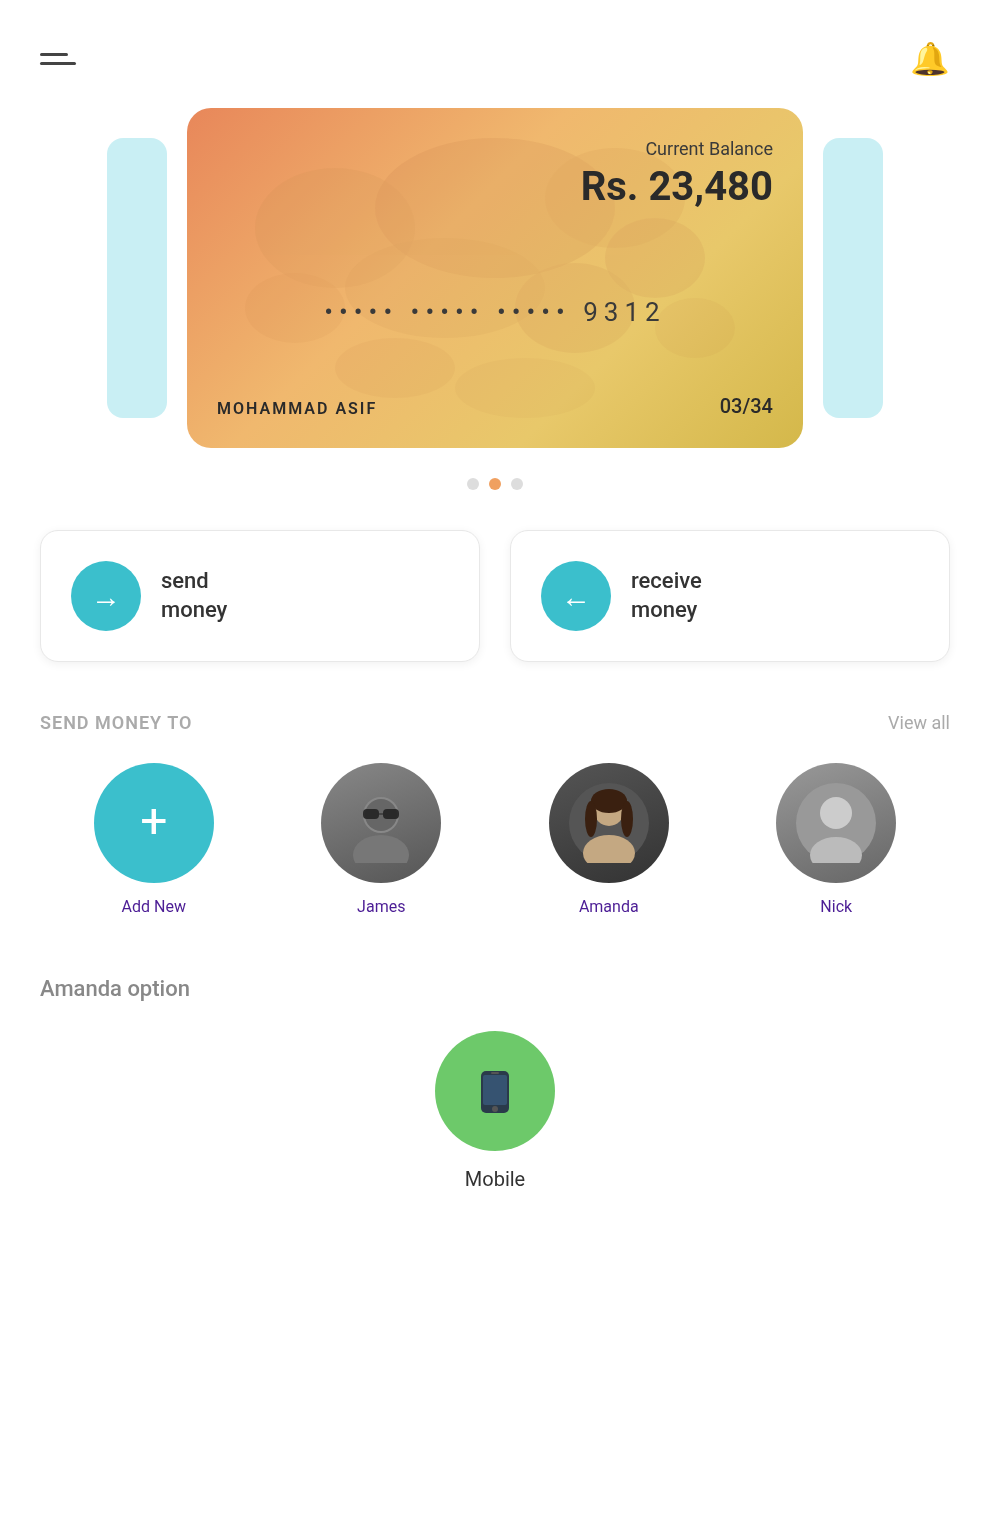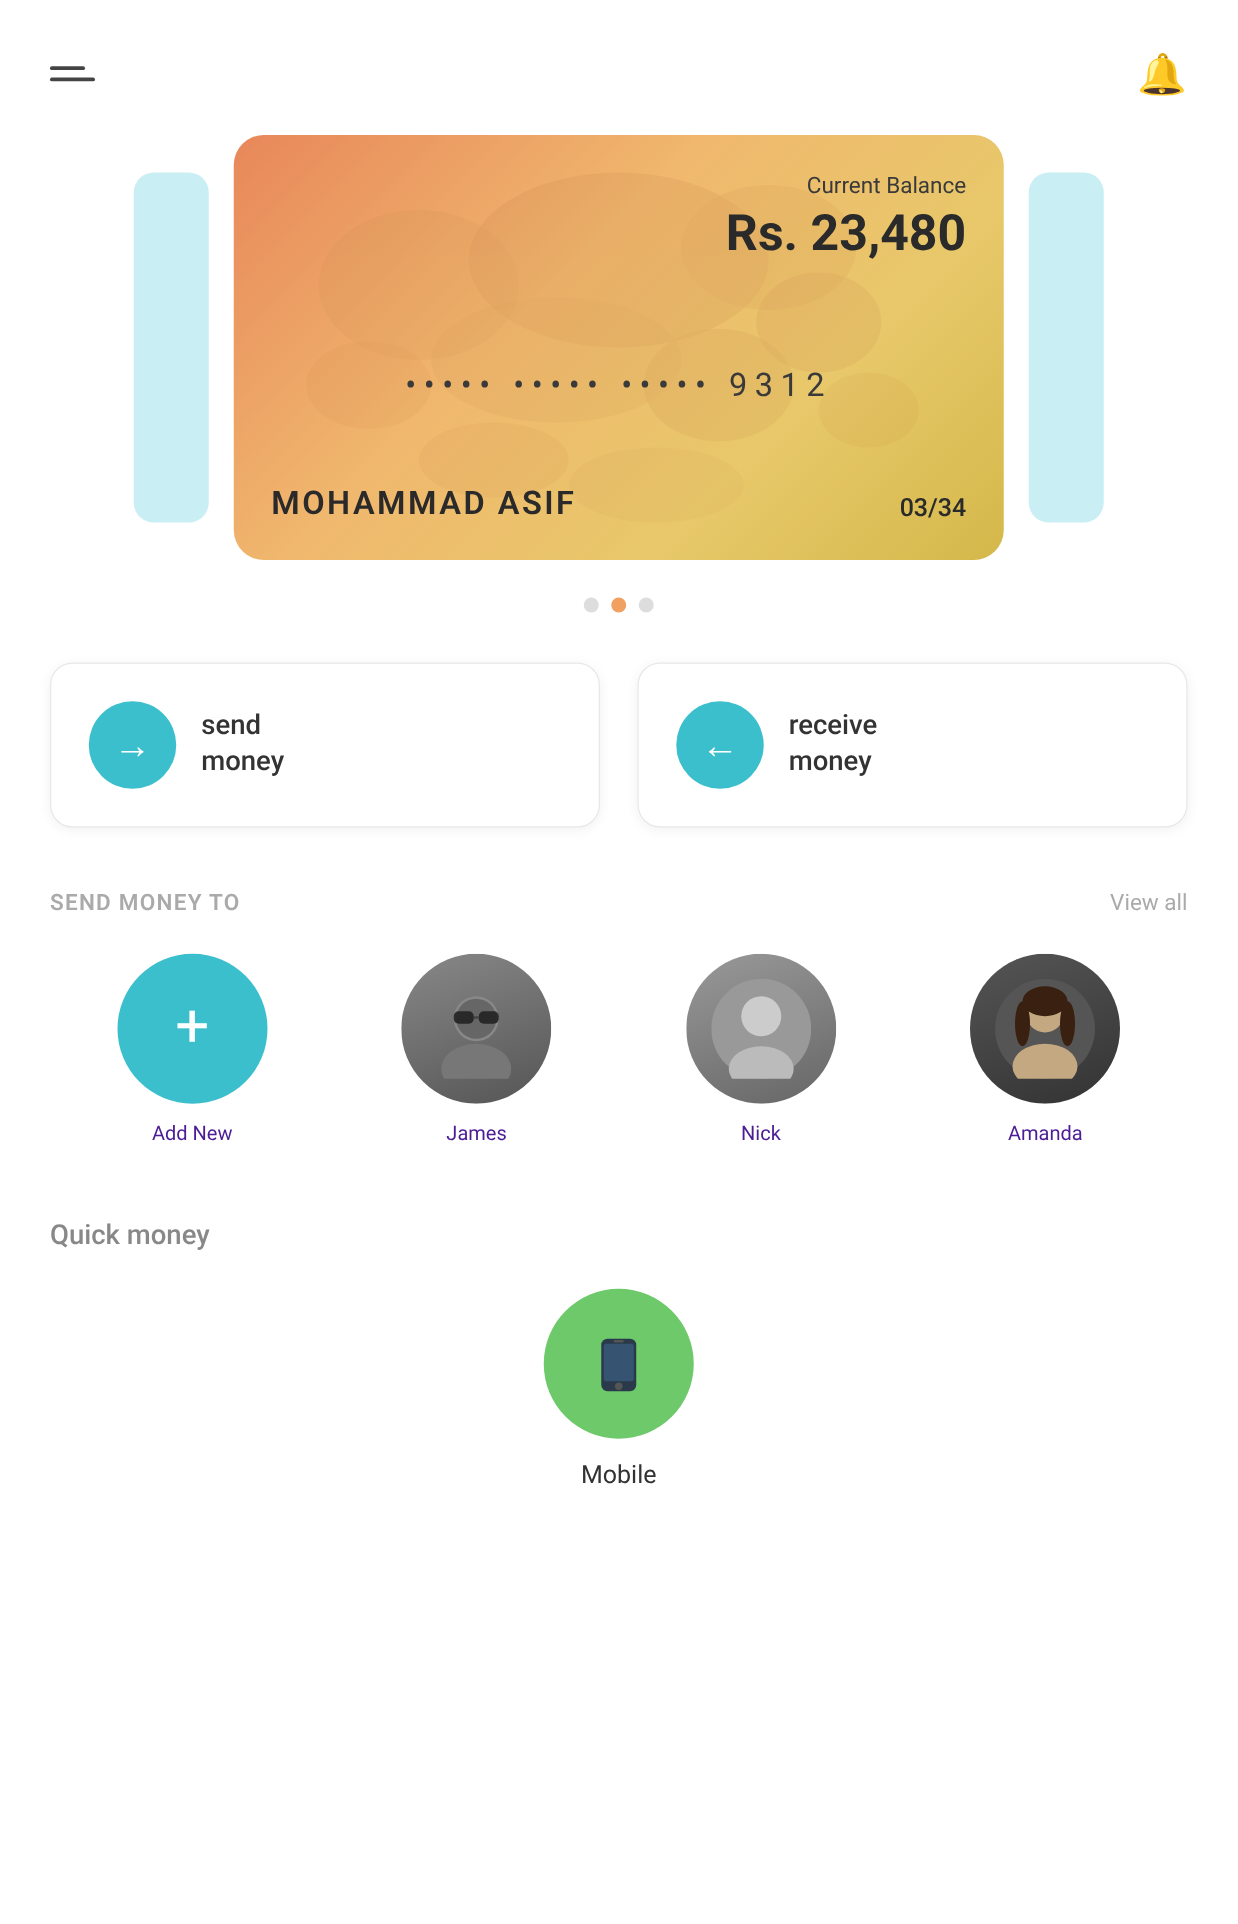--- a/index.html
+++ b/index.html
@@ -103,21 +103,21 @@
       color: #3a3a3a;
       letter-spacing: 6px;
       margin-top: 20px;
     }
     .card-bottom {
       display: flex;
       justify-content: space-between;
       align-items: flex-end;
     }
     .card-name {
-      font-size: 26px;
+      font-size: 16px;
       font-weight: 600;
       color: #2a2a2a;
       letter-spacing: 2px;
     }
     .card-expiry {
       font-size: 20px;
       color: #2a2a2a;
       font-weight: 500;
     }
 
@@ -404,51 +404,51 @@
           <rect x="42" y="26" width="16" height="10" rx="4" fill="#222" opacity="0.9"></rect>
           <line x1="38" y1="31" x2="42" y2="31" stroke="#444" stroke-width="2"></line>
         </svg>
       </div>
     </div>
     <div class="contact-name">James</div>
   </div>
 
   <div class="contact-item">
     <div class="contact-avatar">
+      <div class="avatar-amanda">
+        <svg width="80" height="80" viewBox="0 0 80 80" xmlns="http://www.w3.org/2000/svg">
+          <circle cx="40" cy="40" r="40" fill="#555"></circle>
+          <circle cx="40" cy="28" r="15" fill="#c4a882"></circle>
+          <ellipse cx="40" cy="70" rx="26" ry="18" fill="#c4a882"></ellipse>
+
+          <ellipse cx="40" cy="18" rx="18" ry="12" fill="#3a2010"></ellipse>
+          <ellipse cx="22" cy="36" rx="6" ry="18" fill="#3a2010"></ellipse>
+          <ellipse cx="58" cy="36" rx="6" ry="18" fill="#3a2010"></ellipse>
+        </svg>
+      </div>
+    </div>
+    <div class="contact-name">Amanda</div>
+  </div>
+
+  <div class="contact-item">
+    <div class="contact-avatar">
       <div class="avatar-nick">
         <svg width="80" height="80" viewBox="0 0 80 80" xmlns="http://www.w3.org/2000/svg">
           <circle cx="40" cy="40" r="40" fill="#999"></circle>
           <circle cx="40" cy="30" r="16" fill="#ccc"></circle>
           <ellipse cx="40" cy="72" rx="26" ry="18" fill="#bbb"></ellipse>
         </svg>
       </div>
     </div>
     <div class="contact-name">Nick</div>
   </div>
-
-  <div class="contact-item">
-    <div class="contact-avatar">
-      <div class="avatar-amanda">
-        <svg width="80" height="80" viewBox="0 0 80 80" xmlns="http://www.w3.org/2000/svg">
-          <circle cx="40" cy="40" r="40" fill="#555"></circle>
-          <circle cx="40" cy="28" r="15" fill="#c4a882"></circle>
-          <ellipse cx="40" cy="70" rx="26" ry="18" fill="#c4a882"></ellipse>
-
-          <ellipse cx="40" cy="18" rx="18" ry="12" fill="#3a2010"></ellipse>
-          <ellipse cx="22" cy="36" rx="6" ry="18" fill="#3a2010"></ellipse>
-          <ellipse cx="58" cy="36" rx="6" ry="18" fill="#3a2010"></ellipse>
-        </svg>
-      </div>
-    </div>
-    <div class="contact-name">Amanda</div>
-  </div>
 </div>
 
 <div class="quick-section">
-  <div class="quick-title">Quick money</div>
+  <div class="quick-title">Amanda option</div>
   <div class="quick-options-row">
 
 
 
     <div class="quick-item">
       <div class="quick-circle">
         <svg width="60" height="60" viewBox="0 0 60 60" xmlns="http://www.w3.org/2000/svg">
 
           <rect x="16" y="10" width="28" height="42" rx="5" fill="#2a3a4a"></rect>
           <rect x="18" y="14" width="24" height="30" rx="2" fill="#3a5a7a" opacity="0.8"></rect>

